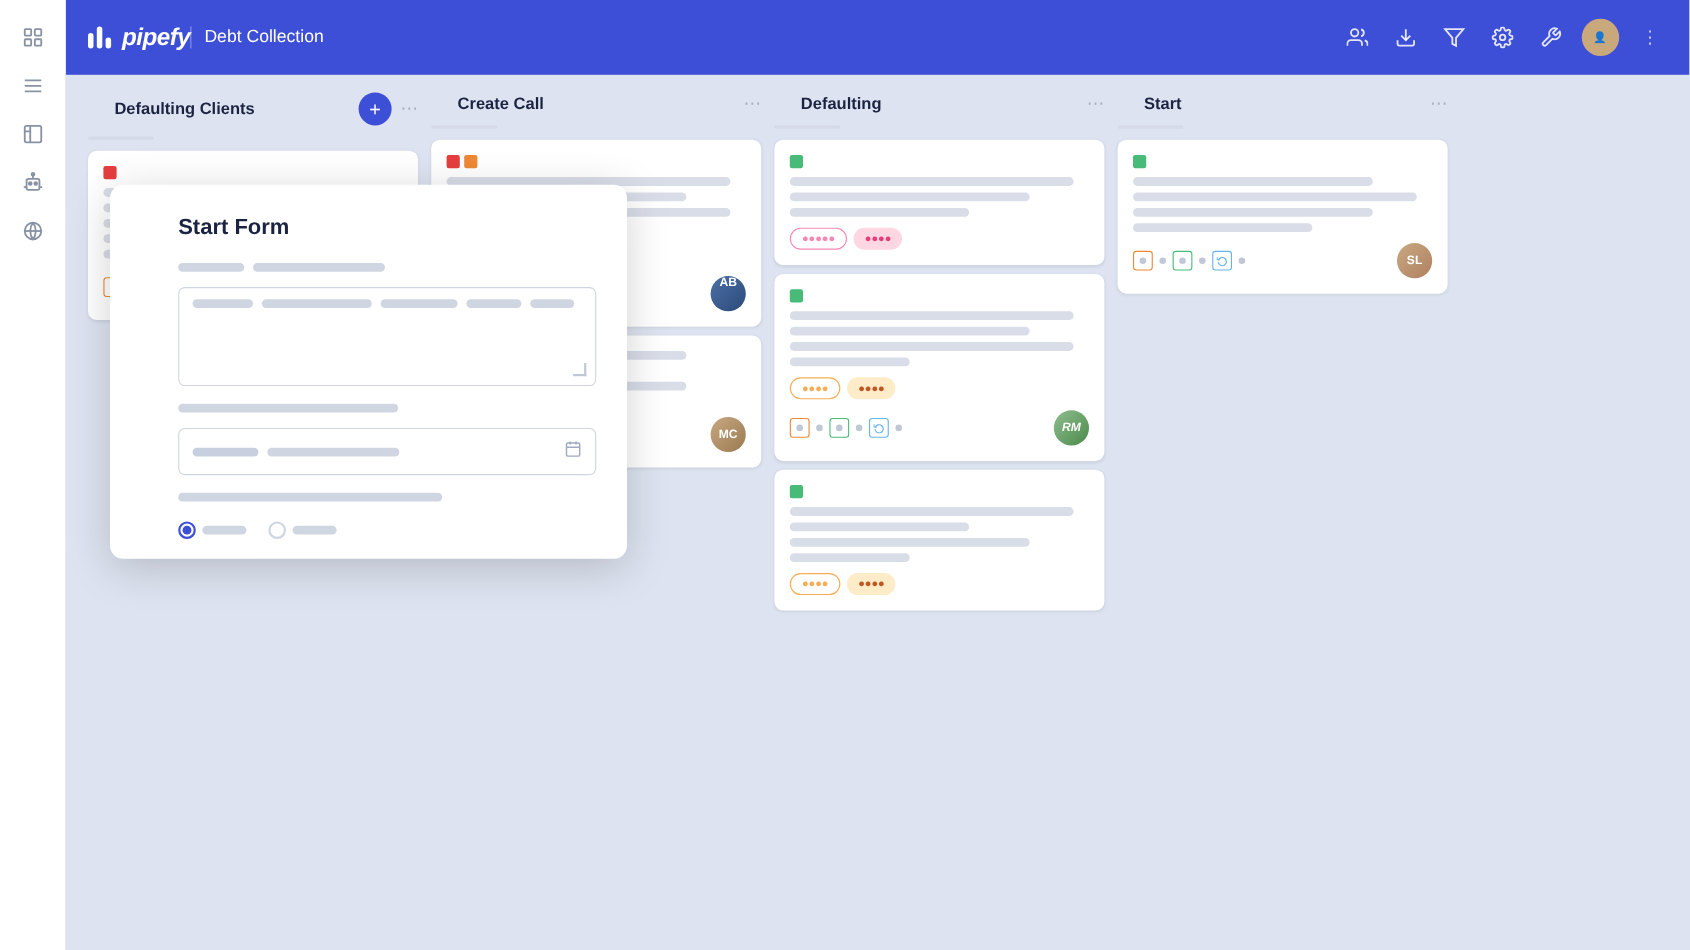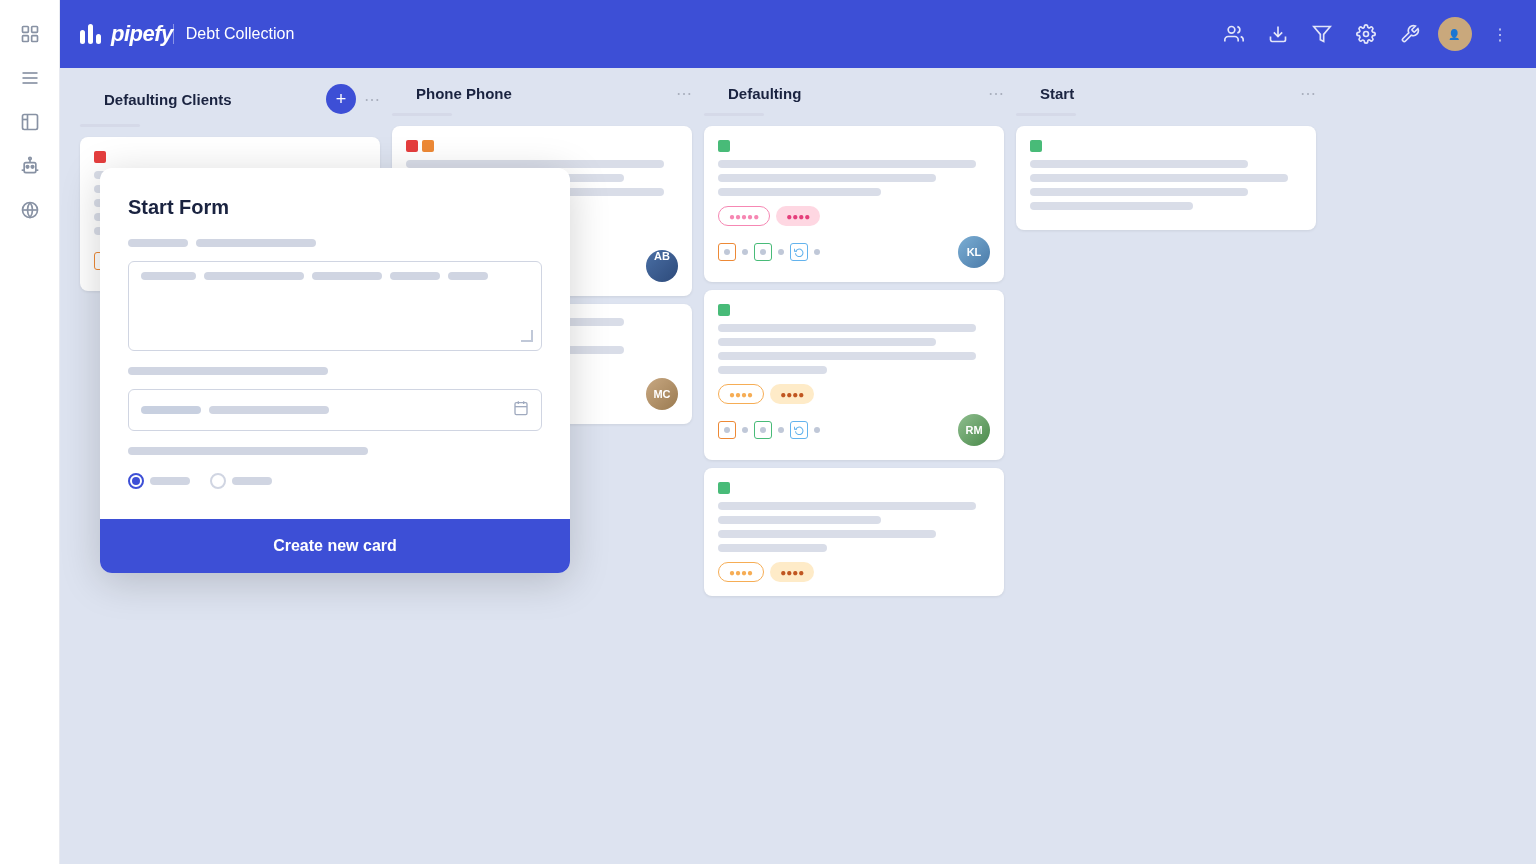--- a/index.html
+++ b/index.html
@@ -295,21 +295,22 @@
 
     .start-form {
       background: #fff;
       border-radius: 12px;
       width: 470px;
       box-shadow: 0 8px 40px rgba(0,0,0,0.18);
       overflow: hidden;
     }
 
     .form-body {
-      padding: 28px 28px 20px;
+      padding: 28px 28px 8px;
+      margin-left: 34px;
     }
 
     .form-title {
       font-size: 20px;
       font-weight: 700;
       color: #1a2340;
       margin-bottom: 20px;
     }
 
     .form-radio-row {
@@ -526,21 +527,21 @@
             </div>
             <div class="card-avatar av1" style="width:32px;height:32px;border-radius:50%;background:linear-gradient(135deg,#8B6914,#5a3d0a);display:flex;align-items:center;justify-content:center;">
               <span style="font-size:11px;color:#fff;font-weight:600;">JD</span>
             </div>
           </div>
         </div>
       </div>
 
       <div class="column">
         <div class="column-header">
-          <span class="column-title">Phone Phone</span>
+          <span class="column-title">Create Call</span>
           <span class="column-menu" style="margin-left:auto;">⋯</span>
         </div>
         <div class="column-progress"></div>
 
         <div class="card">
           <div class="card-tags">
             <div class="tag tag-red"></div>
             <div class="tag tag-orange"></div>
           </div>
           <div class="card-line long"></div>
@@ -609,110 +610,110 @@
           <div class="card-tags">
             <div class="tag tag-green"></div>
           </div>
           <div class="card-line long"></div>
           <div class="card-line medium"></div>
           <div class="card-line short"></div>
           <div class="card-badges">
             <span class="badge-pill badge-outline-pink">●●●●●</span>
             <span class="badge-pill badge-fill-pink">●●●●</span>
           </div>
+        </div>
+
+        <div class="card">
+          <div class="card-tags">
+            <div class="tag tag-green"></div>
+          </div>
+          <div class="card-line long"></div>
+          <div class="card-line medium"></div>
+          <div class="card-line long"></div>
+          <div class="card-line xshort"></div>
+          <div class="card-badges">
+            <span class="badge-pill badge-outline-orange">●●●●</span>
+            <span class="badge-pill badge-fill-orange">●●●●</span>
+          </div>
           <div class="card-footer">
             <div class="card-icons-row">
               <div class="card-icon-item orange-border">
                   <div class="icon-dot"></div>
                 </div>
               <div class="icon-dot"></div>
               <div class="card-icon-item green-border">
                   <div class="icon-dot"></div>
                 </div>
               <div class="icon-dot"></div>
               <div class="card-icon-item blue-border">
                 <svg width="10" height="10" viewBox="0 0 24 24" fill="none" stroke="#63b3ed" stroke-width="2.5">
                     <polyline points="1 4 1 10 7 10"></polyline>
                     <path d="M3.51 15a9 9 0 1 0 .49-4"></path>
                   </svg>
               </div>
               <div class="icon-dot"></div>
             </div>
-            <div class="card-avatar" style="width:32px;height:32px;border-radius:50%;background:linear-gradient(135deg,#7baed4,#4a7aa8);display:flex;align-items:center;justify-content:center;">
-              <span style="font-size:11px;color:#fff;font-weight:600;">KL</span>
+            <div class="card-avatar" style="width:32px;height:32px;border-radius:50%;background:linear-gradient(135deg,#8fbe8f,#4a8a4a);display:flex;align-items:center;justify-content:center;">
+              <span style="font-size:11px;color:#fff;font-weight:600;font-style:italic;">RM</span>
             </div>
           </div>
         </div>
 
         <div class="card">
           <div class="card-tags">
             <div class="tag tag-green"></div>
           </div>
           <div class="card-line long"></div>
-          <div class="card-line medium"></div>
-          <div class="card-line long"></div>
+          <div class="card-line short"></div>
+          <div class="card-line medium"></div>
           <div class="card-line xshort"></div>
           <div class="card-badges">
             <span class="badge-pill badge-outline-orange">●●●●</span>
             <span class="badge-pill badge-fill-orange">●●●●</span>
           </div>
+        </div>
+      </div>
+
+      <div class="column">
+        <div class="column-header">
+          <span class="column-title">Start</span>
+          <span class="column-menu" style="margin-left:auto;">⋯</span>
+        </div>
+        <div class="column-progress"></div>
+
+        <div class="card">
+          <div class="card-tags">
+            <div class="tag tag-green"></div>
+          </div>
+          <div class="card-line medium"></div>
+          <div class="card-line long"></div>
+          <div class="card-line medium"></div>
+          <div class="card-line short"></div>
           <div class="card-footer">
             <div class="card-icons-row">
               <div class="card-icon-item orange-border">
                   <div class="icon-dot"></div>
                 </div>
               <div class="icon-dot"></div>
               <div class="card-icon-item green-border">
                   <div class="icon-dot"></div>
                 </div>
               <div class="icon-dot"></div>
               <div class="card-icon-item blue-border">
                 <svg width="10" height="10" viewBox="0 0 24 24" fill="none" stroke="#63b3ed" stroke-width="2.5">
                     <polyline points="1 4 1 10 7 10"></polyline>
                     <path d="M3.51 15a9 9 0 1 0 .49-4"></path>
                   </svg>
               </div>
               <div class="icon-dot"></div>
             </div>
-            <div class="card-avatar" style="width:32px;height:32px;border-radius:50%;background:linear-gradient(135deg,#8fbe8f,#4a8a4a);display:flex;align-items:center;justify-content:center;">
-              <span style="font-size:11px;color:#fff;font-weight:600;">RM</span>
-            </div>
-          </div>
-        </div>
-
-        <div class="card">
-          <div class="card-tags">
-            <div class="tag tag-green"></div>
-          </div>
-          <div class="card-line long"></div>
-          <div class="card-line short"></div>
-          <div class="card-line medium"></div>
-          <div class="card-line xshort"></div>
-          <div class="card-badges">
-            <span class="badge-pill badge-outline-orange">●●●●</span>
-            <span class="badge-pill badge-fill-orange">●●●●</span>
-          </div>
-        </div>
-      </div>
-
-      <div class="column">
-        <div class="column-header">
-          <span class="column-title">Start</span>
-          <span class="column-menu" style="margin-left:auto;">⋯</span>
-        </div>
-        <div class="column-progress"></div>
-
-        <div class="card">
-          <div class="card-tags">
-            <div class="tag tag-green"></div>
-          </div>
-          <div class="card-line medium"></div>
-          <div class="card-line long"></div>
-          <div class="card-line medium"></div>
-          <div class="card-line short"></div>
+            <div class="card-avatar" style="width:32px;height:32px;border-radius:50%;background:linear-gradient(135deg,#c8a882,#b08060);display:flex;align-items:center;justify-content:center;">
+              <span style="font-size:11px;color:#fff;font-weight:600;">SL</span>
+            </div>
+          </div>
         </div>
       </div>
 
     </div>
 
     <div class="modal-overlay">
       <div class="start-form">
         <div class="form-body">
           <h2 class="form-title">Start Form</h2>
 
@@ -762,18 +763,17 @@
               </div>
               <div class="radio-label-pill"></div>
             </div>
             <div class="radio-option">
               <div class="radio-circle"></div>
               <div class="radio-label-pill"></div>
             </div>
           </div>
         </div>
 
-        <button class="create-btn">Create new card</button>
       </div>
     </div>
 
   </div>
 </div>
 
 </body></html>

